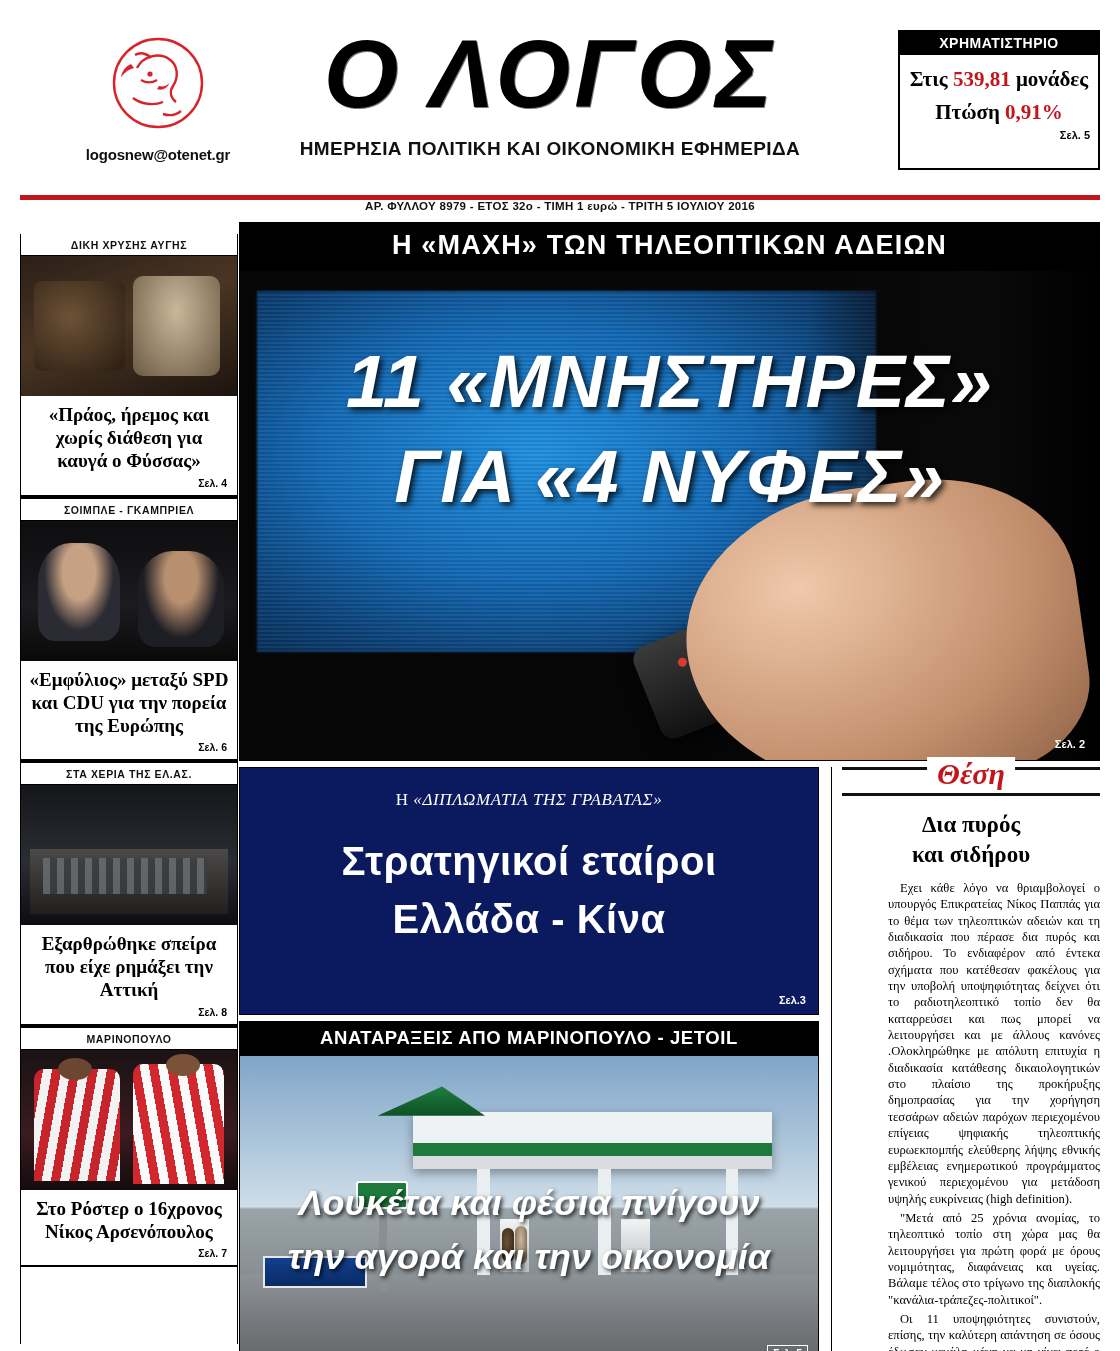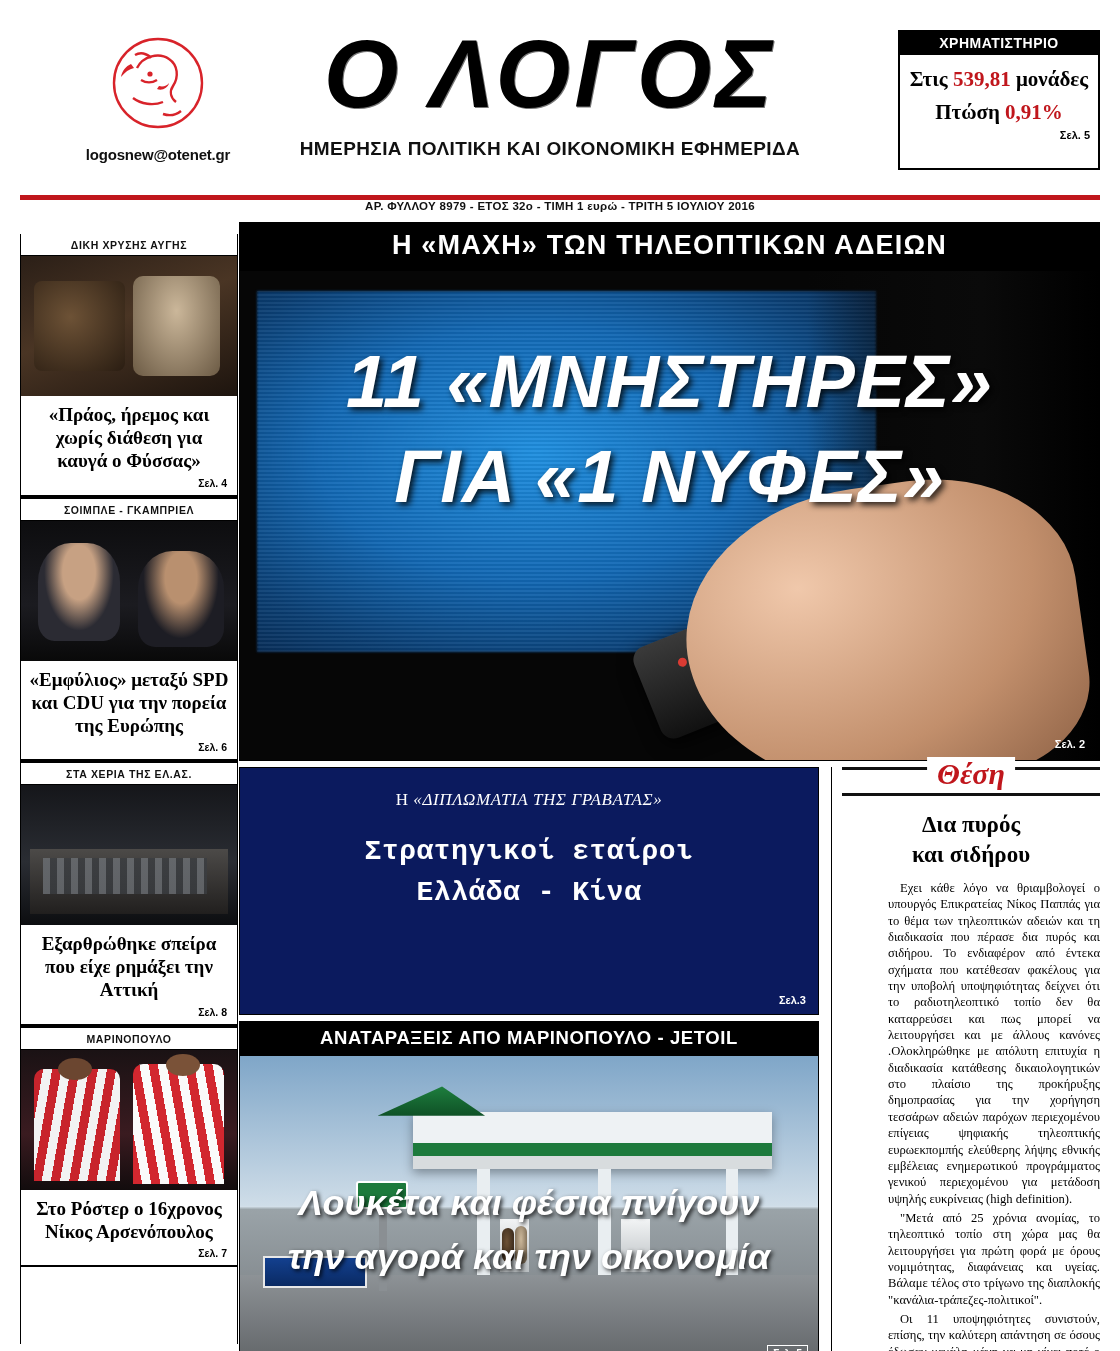--- a/index.html
+++ b/index.html
@@ -136,22 +136,22 @@
     background:#0b1a5e; color:#fff; height:248px;
     border:1px solid #000;
     position:relative; text-align:center;
   }
   .china-kicker {
     font-family:"Liberation Serif", serif;
     font-size:17px; letter-spacing:0.6px; padding-top:22px; font-weight:400;
   }
   .china-kicker i { font-style:italic; }
   .china-title {
-    font-family:Liberation Mono, monospace;
-    font-weight:700; font-size:28px; line-height:1.45; padding-top:22px;
+    font-family:Liberation Sans, sans-serif;
+    font-weight:700; font-size:40px; line-height:1.45; padding-top:22px;
     letter-spacing:0.5px;
     text-align:center;
   }
   .china-ref {
     position:absolute; right:12px; bottom:8px;
     font-family:"Liberation Sans", sans-serif;
     font-size:11px; font-weight:700;
   }
 
   .jetoil-banner {
@@ -413,21 +413,21 @@
         <div class="remote">
           <span class="btn r"></span>
             <span class="btn g"></span>
             <span class="btn y"></span>
             <span class="btn b"></span>
         </div>
         <div class="hand"></div>
       </div>
       <div class="headline">
         <div>11 «ΜΝΗΣΤΗΡΕΣ»</div>
-        <div>ΓΙΑ «1 ΝΥΦΕΣ»</div>
+        <div>ΓΙΑ «4 ΝΥΦΕΣ»</div>
       </div>
       <div class="lead-ref">Σελ. 2</div>
     </div>
 
     <div class="mid-row">
 
       <div class="mid-left">
 
         <div class="china-box">
           <div class="china-kicker">

